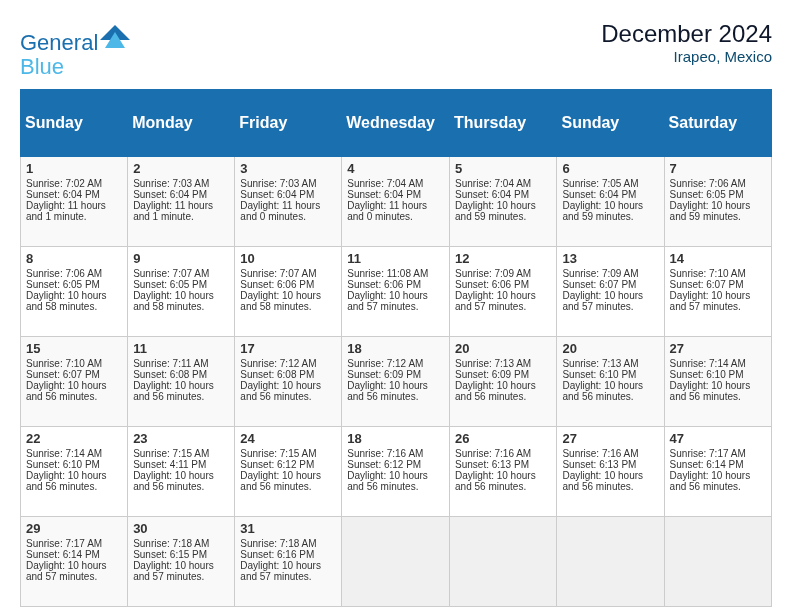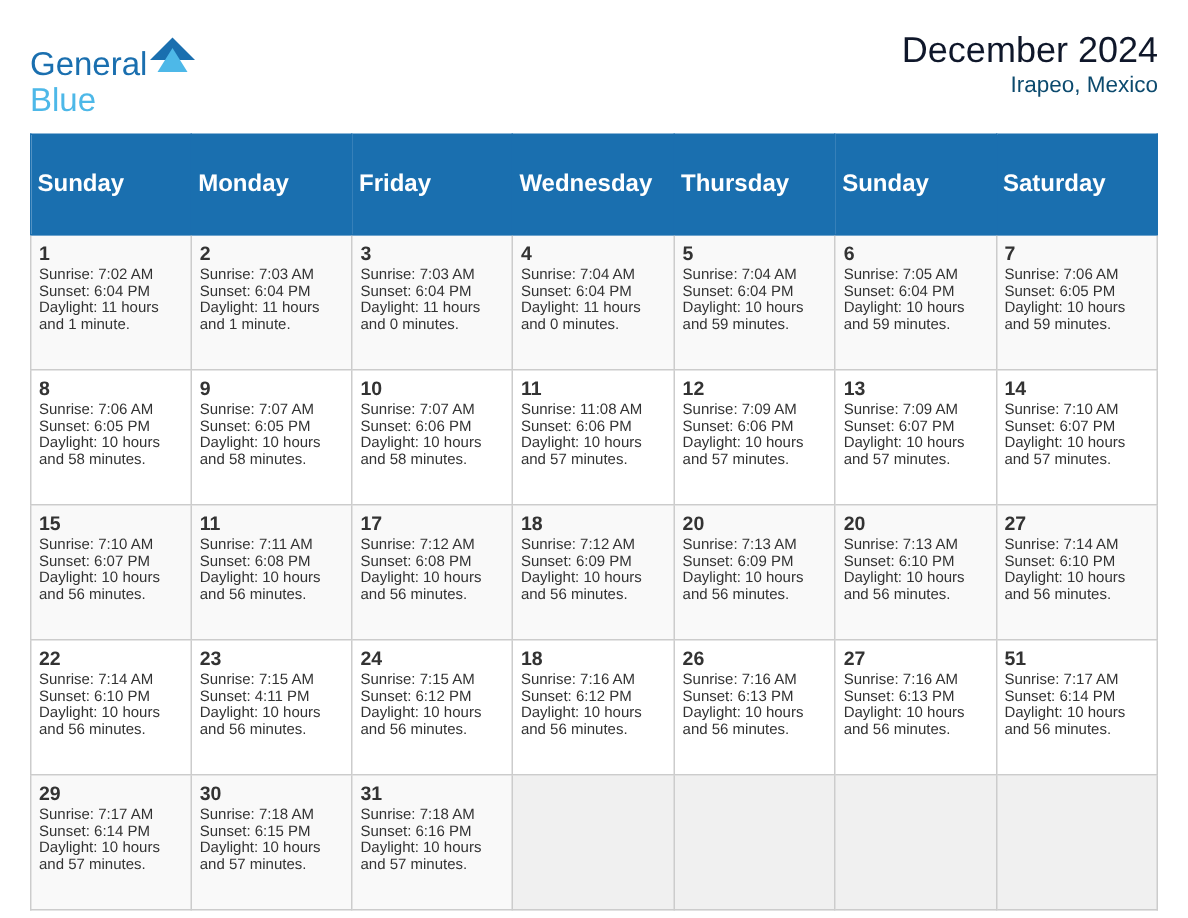--- a/index.html
+++ b/index.html
@@ -309,21 +309,21 @@
           <div>and 56 minutes.</div>
         </td>
         <td>
           <span class="day-number">27</span>
           <div>Sunrise: 7:16 AM</div>
           <div>Sunset: 6:13 PM</div>
           <div>Daylight: 10 hours</div>
           <div>and 56 minutes.</div>
         </td>
         <td>
-          <span class="day-number">51</span>
+          <span class="day-number">47</span>
           <div>Sunrise: 7:17 AM</div>
           <div>Sunset: 6:14 PM</div>
           <div>Daylight: 10 hours</div>
           <div>and 56 minutes.</div>
         </td>
       </tr>
       <tr>
         <td>
           <span class="day-number">29</span>
           <div>Sunrise: 7:17 AM</div>

